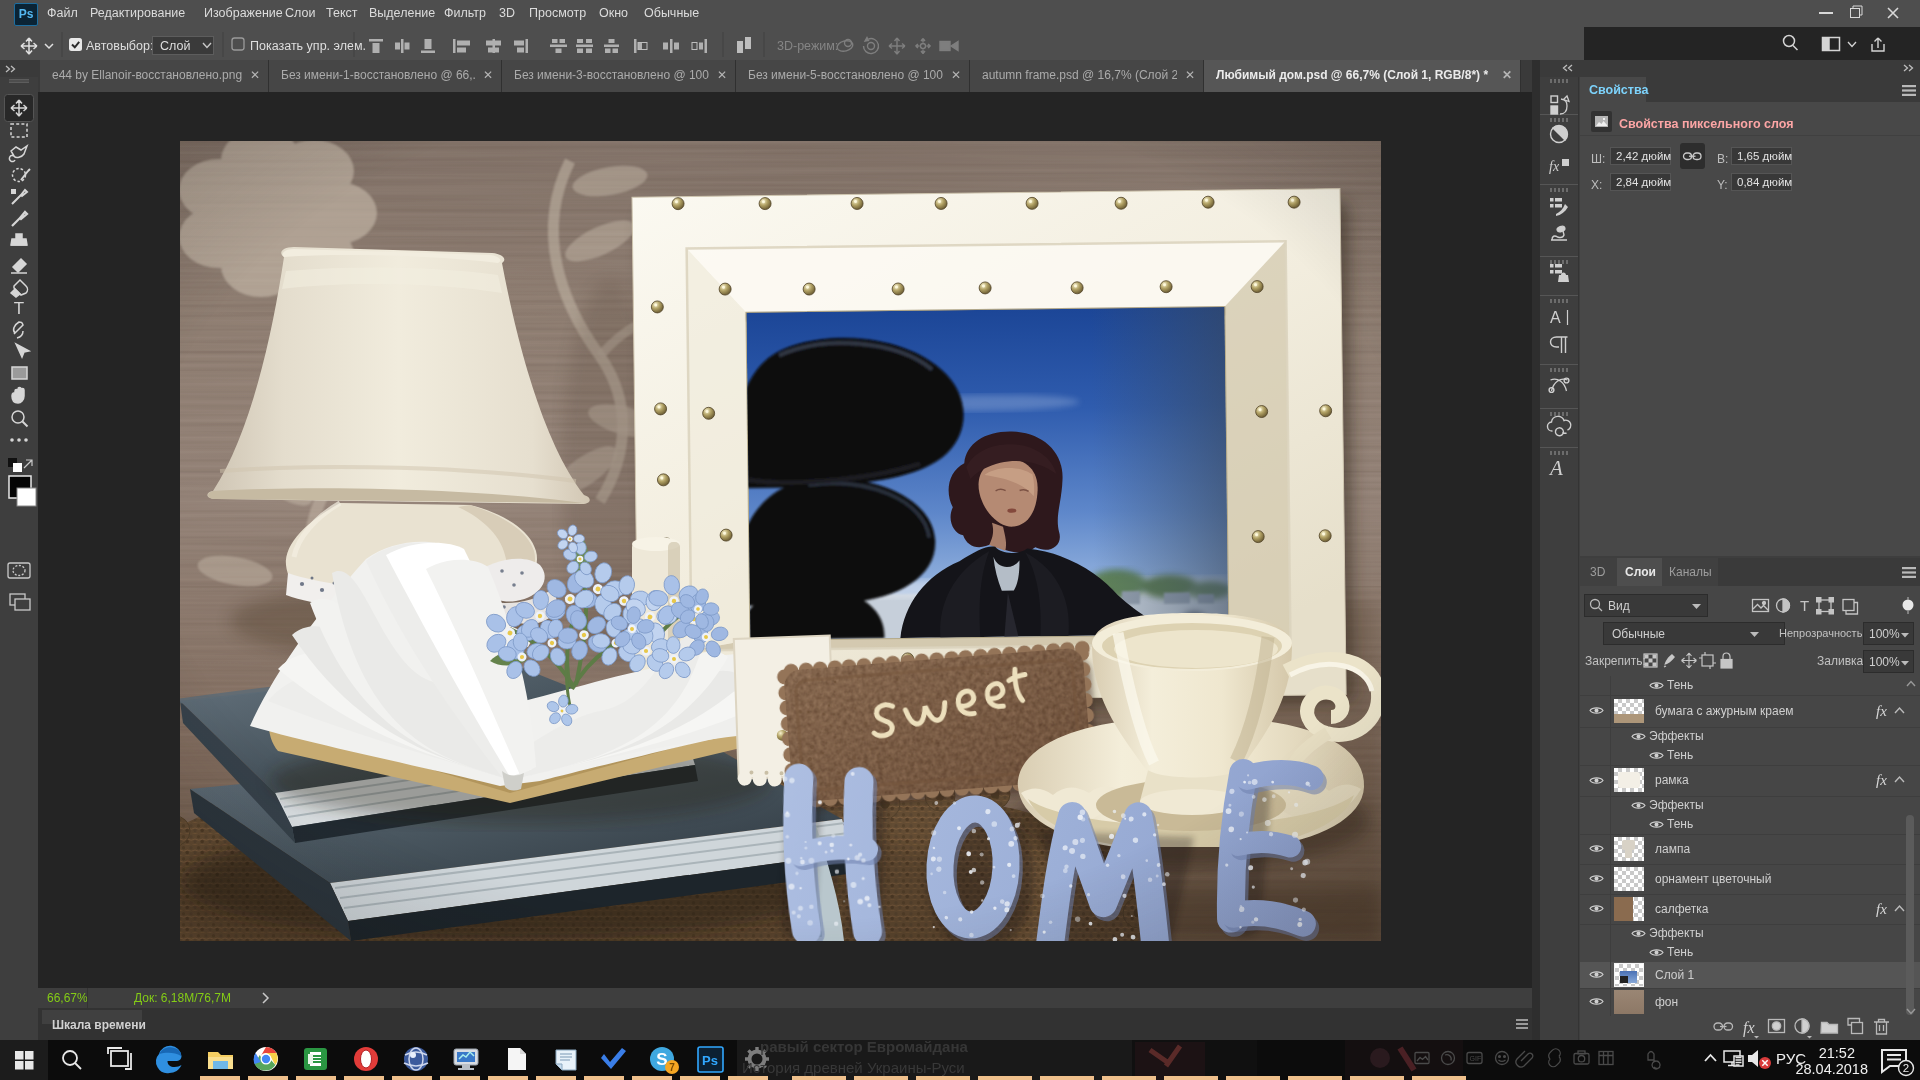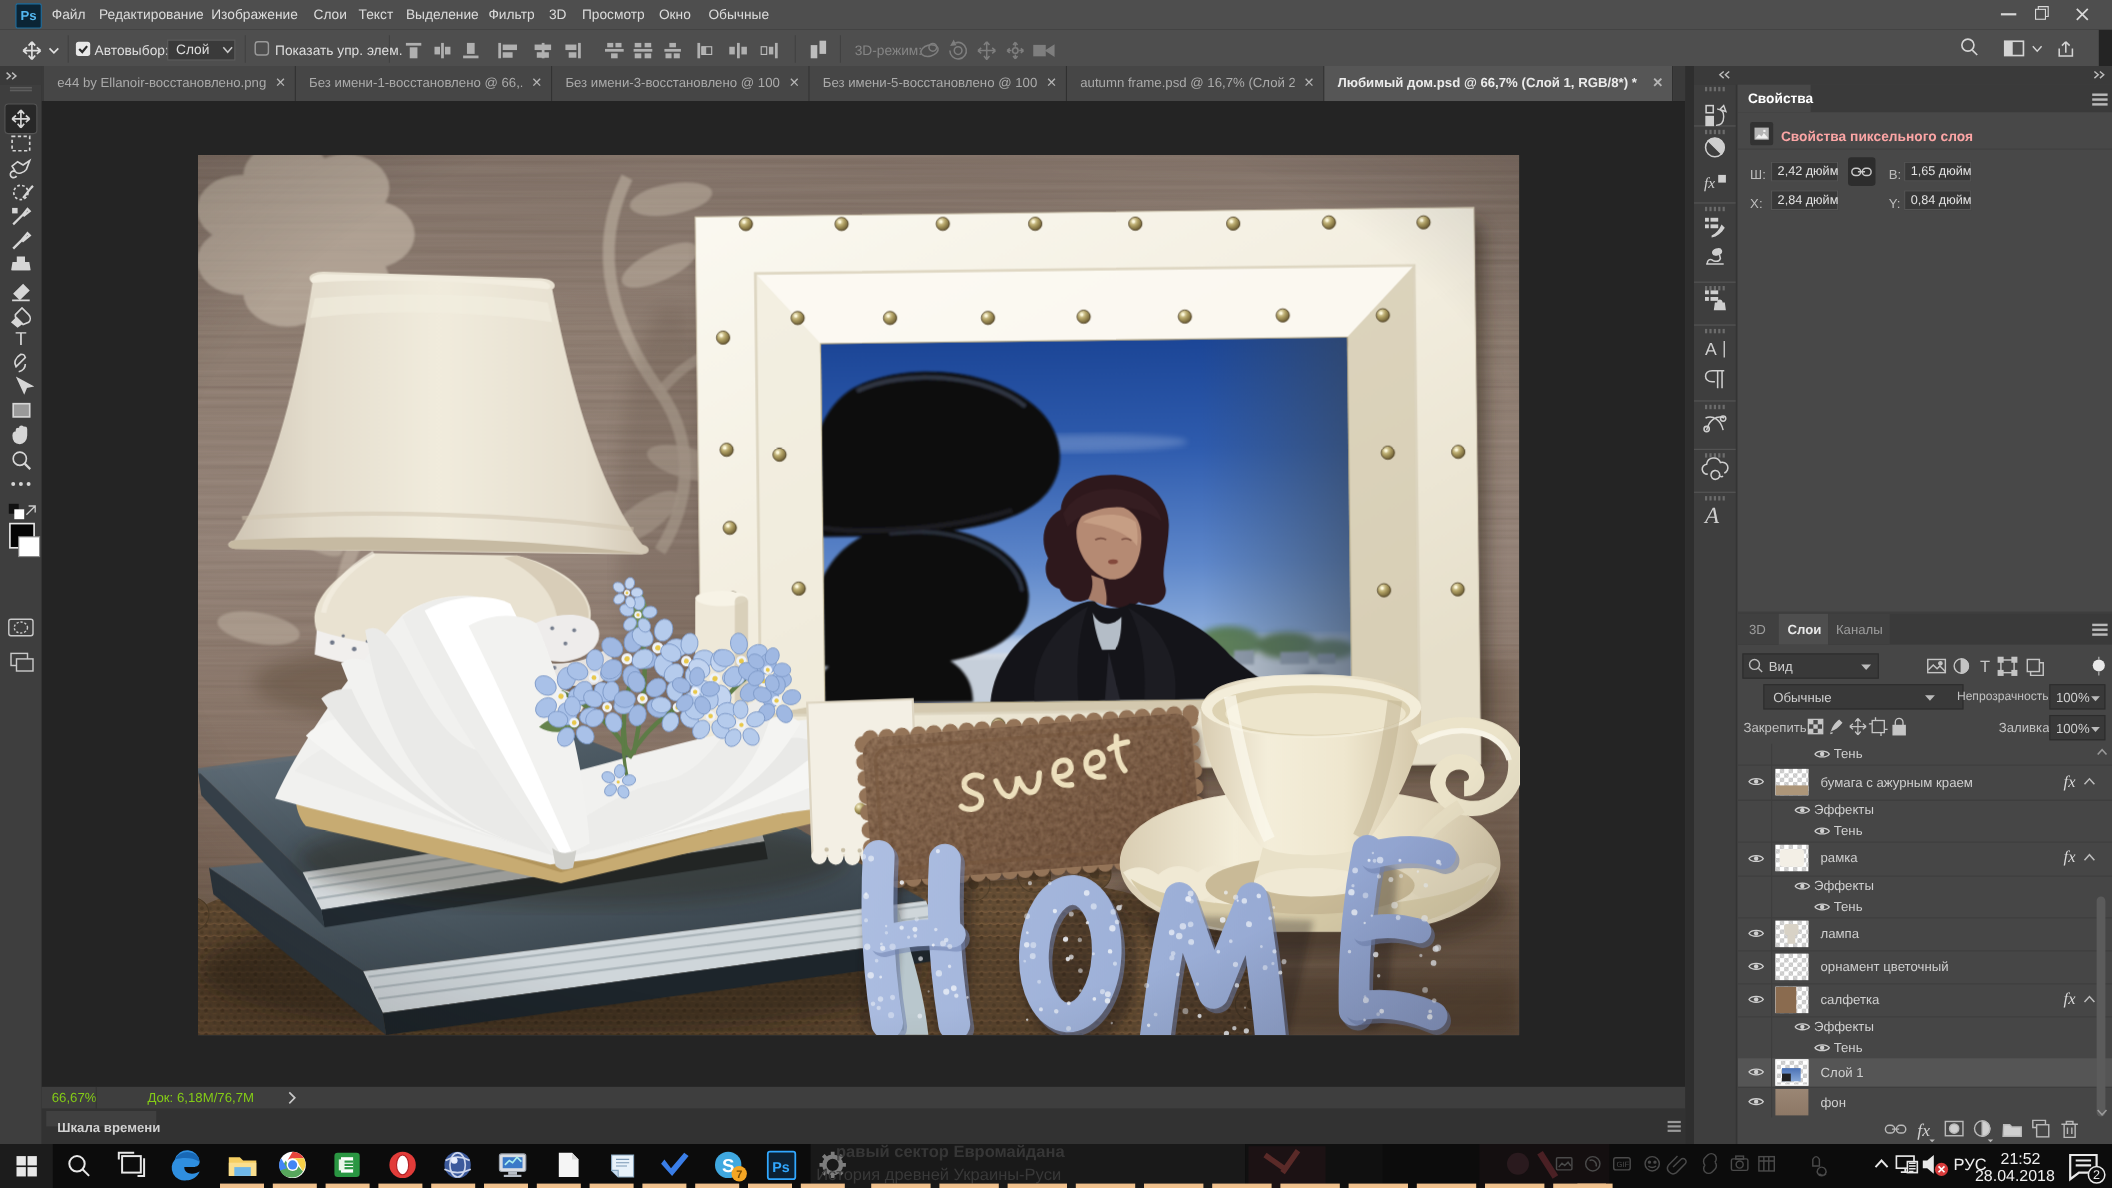--- a/index.html
+++ b/index.html
@@ -1,19 +1,19 @@
 <!DOCTYPE html>
 <html><head><meta charset="utf-8">
 <style>
   html,body{margin:0;padding:0;width:1920px;height:1080px;overflow:hidden;background:#242424;
     font-family:"Liberation Sans",sans-serif;}
   .abs{position:absolute;}
   #menubar{left:0;top:0;width:1920px;height:27px;background:#4e4e4e;color:#dcdcdc;font-size:12.5px;}
   .menuitem{position:absolute;top:6px;}
-  #optionsbar{left:0;top:27px;width:1908px;height:33px;background:#4e4e4e;border-bottom:1px solid #2b2b2b;}
+  #optionsbar{left:0;top:27px;width:1584px;height:33px;background:#4e4e4e;border-bottom:1px solid #2b2b2b;}
   #tabbar{left:38px;top:60px;width:1494px;height:32px;background:#3a3a3a;}
   .tab{position:absolute;top:0;height:32px;background:#464646;color:#ababab;font-size:12px;
     border-right:1px solid #303030;overflow:hidden;white-space:nowrap;}
   .tab .tx{position:absolute;left:12px;right:26px;top:8px;white-space:nowrap;overflow:hidden;}
   .tab .cl{position:absolute;right:8px;top:8px;font-size:12px;color:#b5b5b5;}
   #toolstrip{left:0;top:60px;width:38px;height:980px;background:#3e3e3e;}
   #canvasarea{left:38px;top:92px;width:1494px;height:896px;background:#242424;}
   #statusbar{left:38px;top:988px;width:1494px;height:20px;background:#3e3e3e;color:#84cc16;font-size:12px;}
   #timelinebar{left:38px;top:1008px;width:1494px;height:32px;background:#323232;}
   #rightside{left:1532px;top:60px;width:388px;height:980px;background:#3e3e3e;}
@@ -21,21 +21,21 @@
   .psinput{position:absolute;height:18px;background:#383838;border:1px solid #555;
     color:#e2e2e2;font-size:11.5px;line-height:17px;padding-left:5px;box-sizing:border-box;white-space:nowrap;}
   .lbl{position:absolute;color:#bdbdbd;font-size:12px;}
   svg{display:block;}
 </style></head>
 <body>
 <div class="abs" id="menubar">
   <div class="abs" style="left:14px;top:3px;width:22px;height:21px;background:#0b2435;border:1px solid #1d6ea0;border-radius:2px;color:#54b7f0;font-size:12px;font-weight:bold;text-align:center;line-height:21px;">Ps</div>
   <span class="menuitem" style="left:47px;">Файл</span>
   <span class="menuitem" style="left:90px;">Редактирование</span>
-  <span class="menuitem" style="left:192px;text-align:right;">Изображение</span>
+  <span class="menuitem" style="left:204px;text-align:right;">Изображение</span>
   <span class="menuitem" style="left:285px;">Слои</span>
   <span class="menuitem" style="left:326px;">Текст</span>
   <span class="menuitem" style="left:369px;">Выделение</span>
   <span class="menuitem" style="left:444px;">Фильтр</span>
   <span class="menuitem" style="left:499px;">3D</span>
   <span class="menuitem" style="left:529px;">Просмотр</span>
   <span class="menuitem" style="left:599px;">Окно</span>
   <span class="menuitem" style="left:644px;">Обычные</span>
   <svg class="abs" style="left:1810px;top:0;" width="110" height="27">
     <rect x="9" y="12" width="14" height="2" fill="#d8d8d8"></rect>
@@ -1333,21 +1333,21 @@
           <path d="M-3.5 3 a4 4 0 1 0 7.5 -1 a4 4 0 0 0 -7.5 1 z M3.5 4 q2 2 4 1" fill="none"></path>
         </g>
       <g transform="translate(19,390)">
           <text x="-9" y="8" font-size="21" font-style="italic" fill="#cfcfcf" stroke="none" font-family="Liberation Serif">A</text>
         </g>
     </g>
   </svg>
 
   <div class="abs" id="propspanel" style="left:48px;top:17px;width:340px;height:479px;background:#484848;">
     <div class="abs" style="left:0;top:0;width:340px;height:25px;background:#3a3a3a;"></div>
-    <div class="abs" style="left:0;top:0;width:66px;height:25px;background:#484848;color:#ffffff;font-size:12.5px;font-weight:bold;">
+    <div class="abs" style="left:0;top:0;width:66px;height:25px;background:#484848;color:#7dd3fc;font-size:12.5px;font-weight:bold;">
         <span class="abs" style="left:9px;top:6px;">Свойства</span>
       </div>
     <svg class="abs" style="left:320px;top:6px;" width="18" height="16">
         <g fill="#b9b9b9">
           <rect x="2" y="2" width="14" height="2.2"></rect>
           <rect x="2" y="6.4" width="14" height="2.2"></rect>
           <rect x="2" y="10.8" width="14" height="2.2"></rect>
         </g>
       </svg>
     <div class="abs" style="left:11px;top:34px;width:21px;height:21px;background:#323232;border-radius:2px;"></div>

